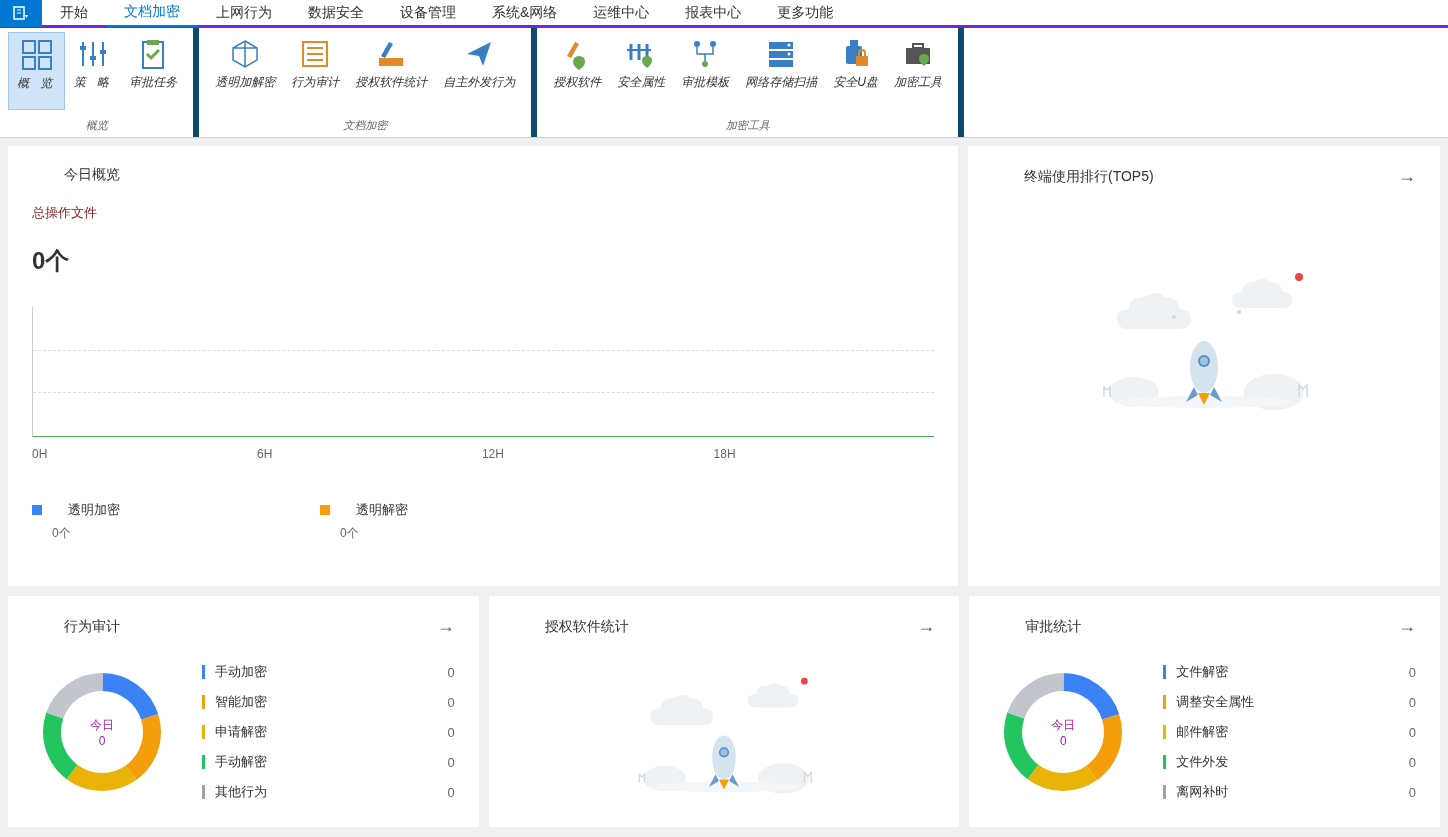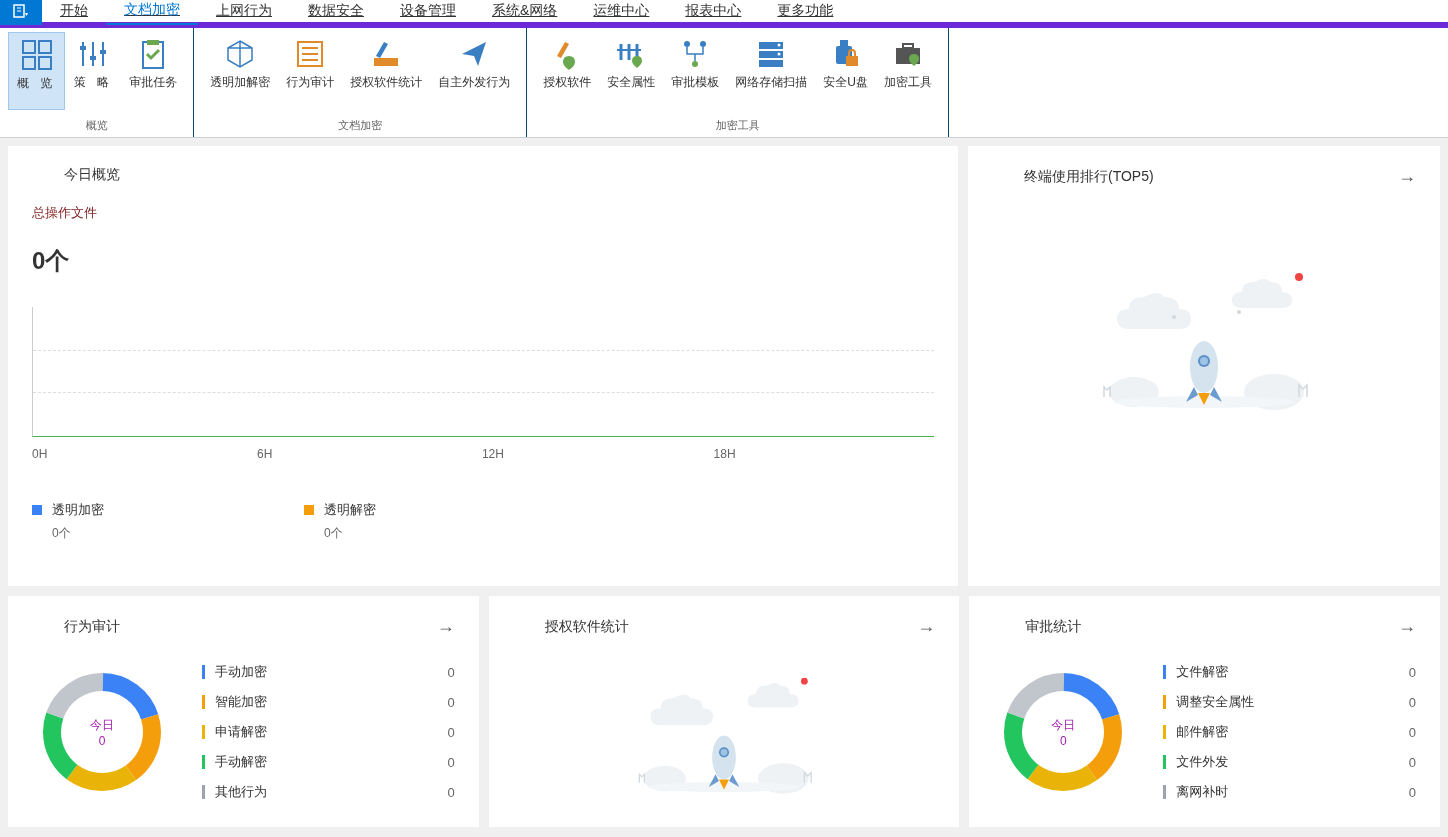--- a/index.html
+++ b/index.html
@@ -1,24 +1,24 @@
 <!DOCTYPE html>
 <html><head>
   <meta charset="utf-8">
   <style>
     * { margin: 0; padding: 0; box-sizing: border-box; }
     body { font-family: "Microsoft YaHei", Arial, sans-serif; background: #f0f0f0; font-size: 13px; color: #333; }
     
-    .top-tabs { background: #fff; display: flex; height: 28px; align-items: center; border-bottom: 6px solid #6d28d9; text-decoration: underline; }
+    .top-tabs { background: #fff; display: flex; height: 28px; align-items: center; border-bottom: 3px solid #6d28d9; }
     .logo-btn { width: 42px; height: 28px; background: #0078d4; display: flex; align-items: center; justify-content: center; color: #fff; cursor: pointer; }
     .tab-item { padding: 0 18px; height: 28px; display: flex; align-items: center; cursor: pointer; font-size: 14px; }
     .tab-item.active { border-bottom: 2px solid #0078d4; color: #0078d4; }
     
     .ribbon { background: #fff; display: flex; height: 110px; border-bottom: 1px solid #d0d0d0; }
-    .ribbon-group { border-right: 1px solid #0c4a6e; display: flex; flex-direction: column; }
+    .ribbon-group { border-right: 6px solid #0c4a6e; display: flex; flex-direction: column; font-style: italic; }
     .ribbon-buttons { display: flex; flex: 1; padding: 4px 8px; }
     .ribbon-btn { display: flex; flex-direction: column; align-items: center; justify-content: flex-start; padding: 6px 8px 0; cursor: pointer; min-width: 56px; }
     .ribbon-btn.active { background: #d0e4f7; border: 1px solid #a0c8ee; }
     .ribbon-icon { width: 32px; height: 32px; display: flex; align-items: center; justify-content: center; margin-bottom: 4px; }
     .ribbon-btn-label { font-size: 12px; white-space: nowrap; letter-spacing: 4px; }
     .ribbon-btn-label.tight { letter-spacing: 0; }
     .ribbon-group-label { text-align: center; font-size: 11px; color: #666; padding: 4px 0; }
     
     .dashboard { padding: 8px; display: grid; grid-template-columns: 950px 1fr; grid-template-rows: 440px 1fr; gap: 10px; }
     .panel { background: #fff; padding: 20px 24px; }
@@ -29,21 +29,21 @@
     .metric-label { font-size: 13px; color: #7f1d1d; margin-bottom: 23px; }
     .metric-value { font-size: 24px; font-weight: bold; color: #333; margin-bottom: 30px; }
     
     .line-chart { border-left: 1px solid #ccc; border-bottom: 1px solid #4caf50; height: 130px; position: relative; margin: 0 0 10px 0; }
     .line-chart::before { content: ''; position: absolute; top: 33%; left: 0; right: 0; border-top: 1px dashed #ddd; }
     .line-chart::after { content: ''; position: absolute; top: 66%; left: 0; right: 0; border-top: 1px dashed #ddd; }
     .x-axis { display: flex; justify-content: space-between; font-size: 12px; color: #666; padding: 0 0 0 0; width: 78%; }
     
     .legend-row { display: flex; gap: 200px; margin-top: 40px; }
     .legend-item { display: flex; flex-direction: column; gap: 6px; }
-    .legend-top { display: flex; align-items: center; gap: 10px; }
+    .legend-top { display: flex; align-items: center; gap: 26px; }
     .legend-swatch { width: 10px; height: 10px; }
     .legend-count { color: #666; font-size: 12px; margin-left: 20px; }
     
     .empty-illustration { display: flex; align-items: center; justify-content: center; height: 260px; }
     .panel.today { grid-column: 1; grid-row: 1; }
     .panel.terminal { grid-column: 2; grid-row: 1; }
     
     .row2 { grid-column: 1 / -1; display: grid; grid-template-columns: 1fr 1fr 1fr; gap: 10px; }
     
     .donut-panel-body { display: flex; align-items: center; gap: 30px; }

